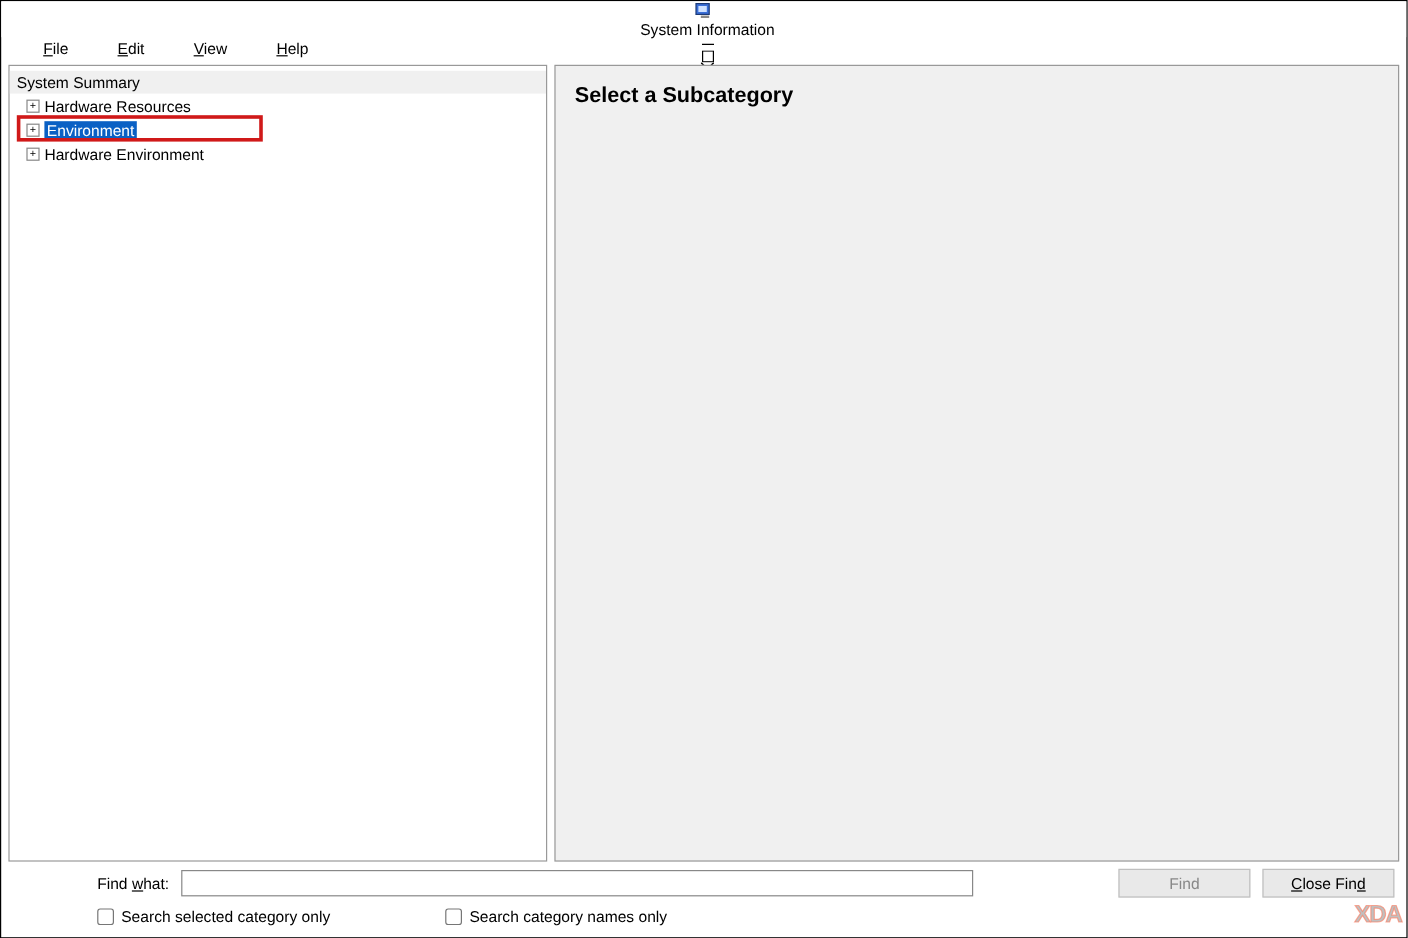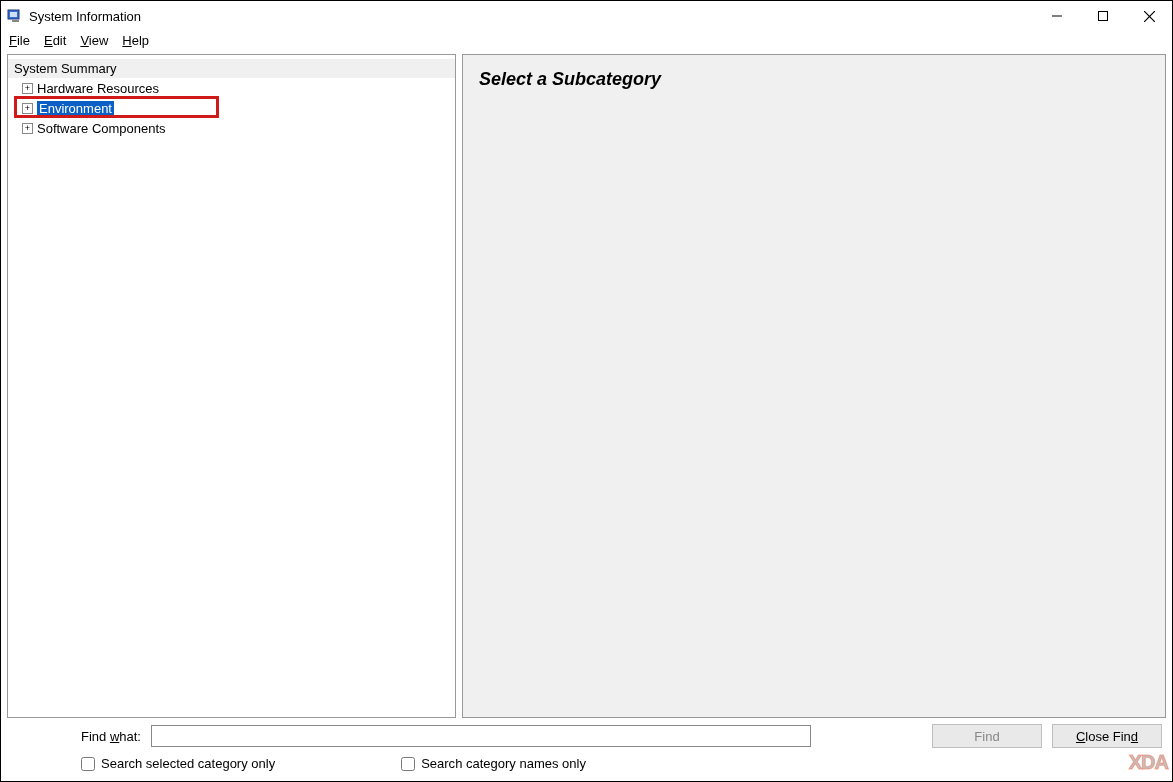--- a/index.html
+++ b/index.html
@@ -11,40 +11,41 @@
   height: 782px;
   overflow: hidden;
   border: 1px solid #000;
 }
 .titlebar {
   display: flex;
   align-items: center;
   height: 30px;
   background: #ffffff;
   padding-left: 6px;
+  flex-direction: column;
 }
 .titlebar .app-icon {
   width: 16px; height: 16px;
   margin-right: 6px;
   display:flex;align-items:center;justify-content:center;
 }
 .titlebar .title-text { font-size: 13px; color:#000; }
 .titlebar .spacer { flex:1; }
 .titlebar .win-btn {
   width: 46px; height: 30px;
   display:flex;align-items:center;justify-content:center;
   font-size:14px;
 }
 .menubar {
   display:flex;
   gap: 14px;
   padding: 2px 8px 4px 8px;
   font-size: 13px;
 }
-.menubar .menu-item { cursor: default; }
+.menubar .menu-item { cursor: default; margin-left: 27px; }
 .menubar .menu-item .ul { text-decoration: underline; }
 .content {
   display:flex;
   height: calc(100% - 30px - 24px - 60px);
   padding: 2px 6px 0 6px;
   gap: 6px;
 }
 .tree-panel {
   width: 449px;
   border: 1px solid #999;
@@ -89,21 +90,20 @@
 .detail-panel {
   flex:1;
   border: 1px solid #999;
   background:#f0f0f0;
   padding: 14px 16px;
 }
 .detail-panel .heading {
   font-size: 18px;
   font-weight: bold;
   font-family: Verdana, "Segoe UI", sans-serif;
-  font-style: italic;
 }
 .find-bar {
   height: 60px;
   padding: 6px 10px 4px 80px;
   display:flex;
   flex-direction:column;
   gap: 8px;
   position:relative;
 }
 .find-row1 { display:flex; align-items:center; gap: 10px; }
@@ -120,21 +120,21 @@
   background:#e9e9e9;
   border:1px solid #bfbfbf;
   display:flex;align-items:center;justify-content:center;
   font-size:13px;
 }
 .btn.disabled { color:#888; }
 .btn .ul { text-decoration: underline; }
 .find-row2 { display:flex; align-items:center; gap: 8px; }
 .find-row2 .chk-wrap { display:flex;align-items:center;gap:6px; }
 .find-row2 input[type=checkbox]{ width:14px;height:14px; }
-.find-row2 .chk2 { margin-left: 118px; }
+.find-row2 .chk2 { margin-left: 88px; }
 .watermark {
   position:absolute;
   right: 4px;
   bottom: 4px;
   font-family: Arial, sans-serif;
   font-weight:900;
   font-size: 20px;
   letter-spacing: -1px;
   color: rgba(140,140,140,0.55);
   -webkit-text-stroke: 1px rgba(255,120,90,0.6);
@@ -186,21 +186,21 @@
       <span class="expander">+</span>
       <span class="label">Hardware Resources</span>
     </div>
     <div class="tree-item selected" style="position:relative">
       <div class="highlight-box"></div>
       <span class="expander">+</span>
       <span class="label">Environment</span>
     </div>
     <div class="tree-item">
       <span class="expander">+</span>
-      <span class="label">Software Components</span>
+      <span class="label">Hardware Environment</span>
     </div>
   </div>
   <div class="detail-panel">
     <div class="heading">Select a Subcategory</div>
   </div>
 </div>
 
 <div class="find-bar">
   <div class="find-row1">
     <span class="find-label">Find <span class="ul">w</span>hat:</span>

